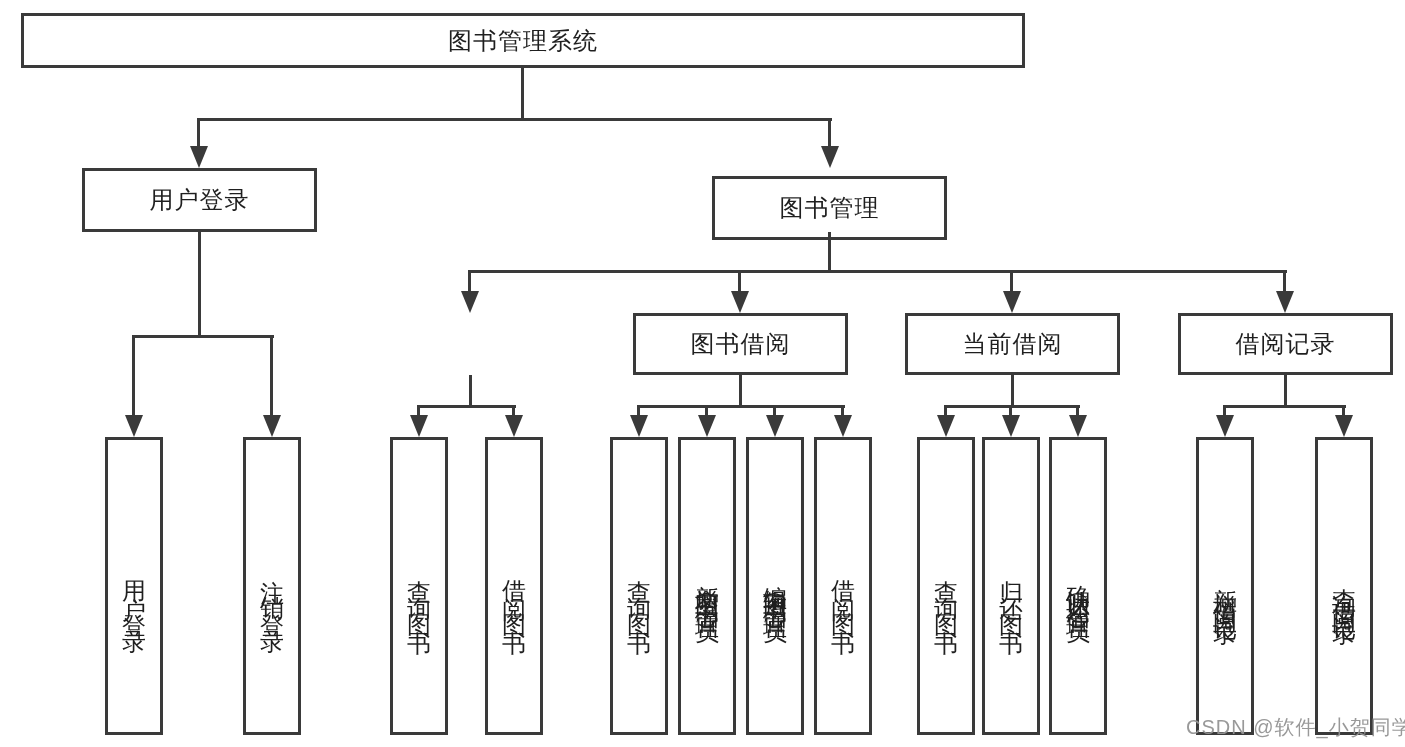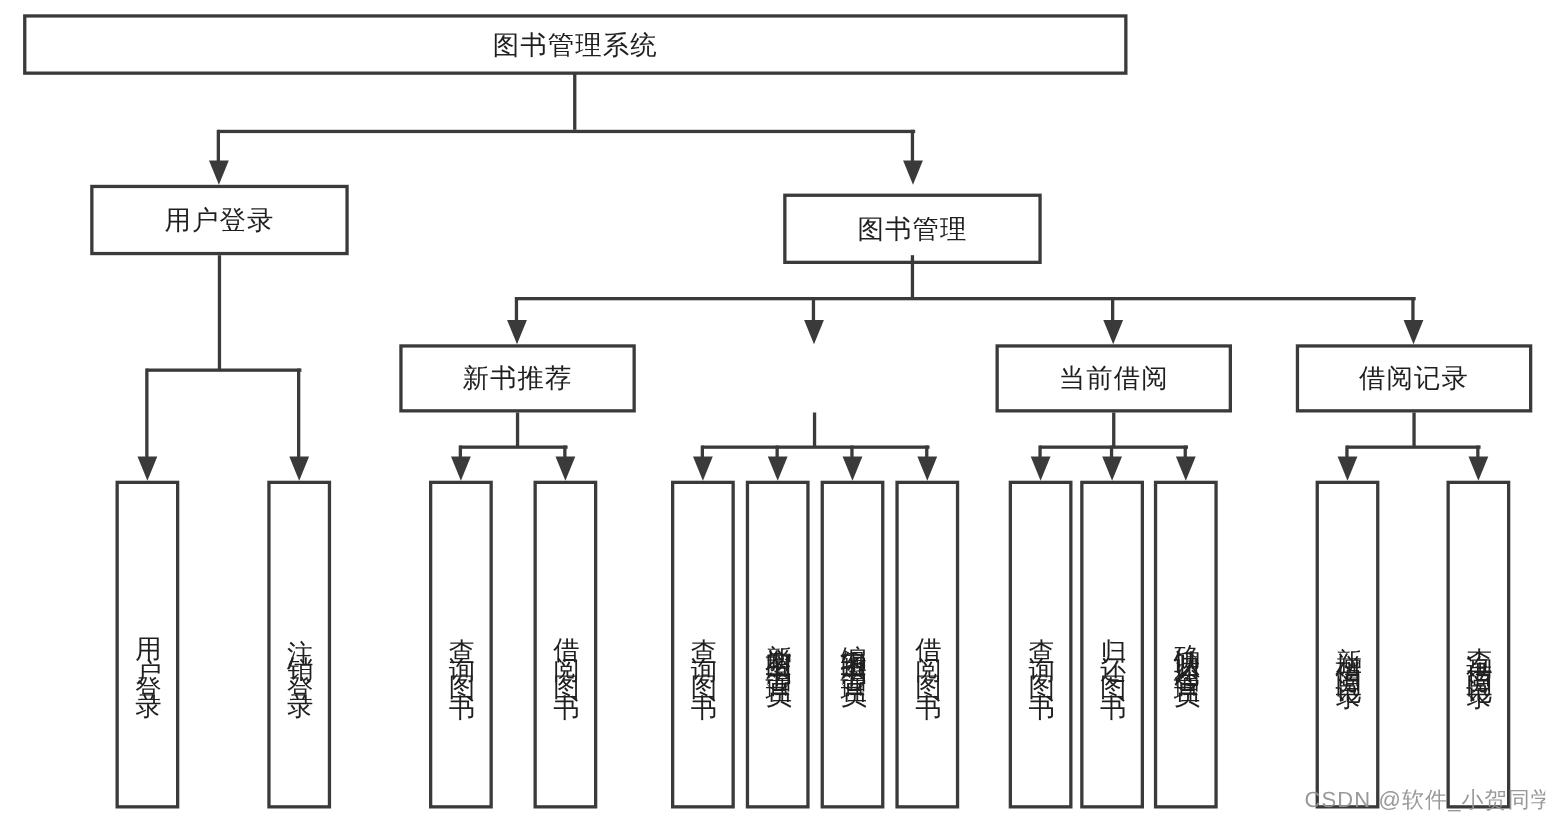--- a/index.html
+++ b/index.html
@@ -60,21 +60,21 @@
 </head>
 <body>
 
 <div class="stage">
 
   <div class="box" style="left:21px;top:13px;width:1004px;height:55px;">图书管理系统</div>
 
   <div class="box" style="left:82px;top:168px;width:235px;height:64px;">用户登录</div>
   <div class="box" style="left:712px;top:176px;width:235px;height:64px;">图书管理</div>
 
-  <div class="box" style="left:363px;top:313px;width:215px;height:62px;">新书推荐</div>
+  <div class="box" style="left:633px;top:313px;width:215px;height:62px;">图书借阅</div>
   <div class="box" style="left:1178px;top:313px;width:215px;height:62px;">借阅记录</div>
   <div class="box" style="left:905px;top:313px;width:215px;height:62px;">当前借阅</div>
 
   <div class="vbox ls4" style="left:105px;">
       <span>用户登录</span>
     </div>
   <div class="vbox ls4" style="left:243px;">
       <span>注销登录</span>
     </div>
   <div class="vbox ls4" style="left:390px;">

